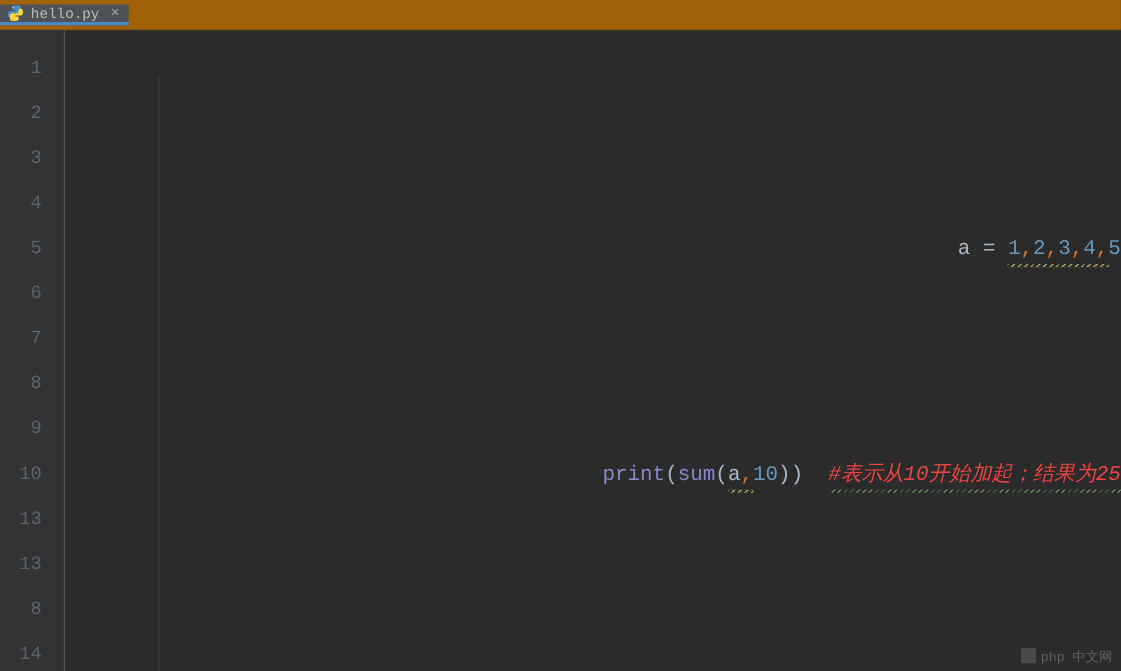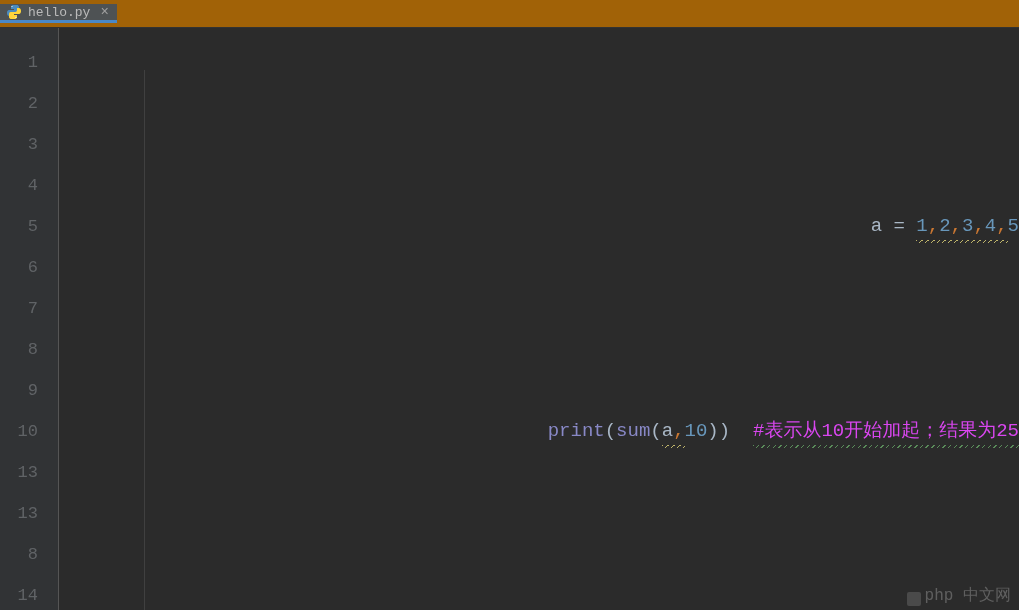--- a/index.html
+++ b/index.html
@@ -89,21 +89,21 @@
     .code-line {
       height: 41px;
       position: relative;
       text-align: right;
     }
     .tok-var { color: #a9b7c6; }
     .tok-op { color: #a9b7c6; }
     .tok-num { color: #6897bb; }
     .tok-builtin { color: #8888c6; }
     .tok-paren { color: #a9b7c6; }
-    .tok-comment { color: #d946ef; }
+    .tok-comment { color: #ef4444; font-style: italic; }
     .tok-comma { color: #cc7832; }
     
     .wavy {
       position: relative;
       display: inline-block;
     }
     .wavy::after {
       content: "";
       position: absolute;
       left: 0;
@@ -129,25 +129,25 @@
         #5a8c5a 1.5px,
         #5a8c5a 2.5px,
         transparent 2.5px,
         transparent 4px
       );
     }
     .watermark {
       position: absolute;
       right: 8px;
       bottom: 4px;
-      font-size: 16px;
+      font-size: 12px;
       color: #8a8a8a;
       opacity: 0.55;
       display: flex;
-      align-items: flex-end;
+      align-items: flex-start;
       gap: 4px;
     }
     .watermark-logo {
       width: 14px;
       height: 14px;
       background: #8a8a8a;
       border-radius: 2px;
       opacity: 0.6;
     }
   </style>

